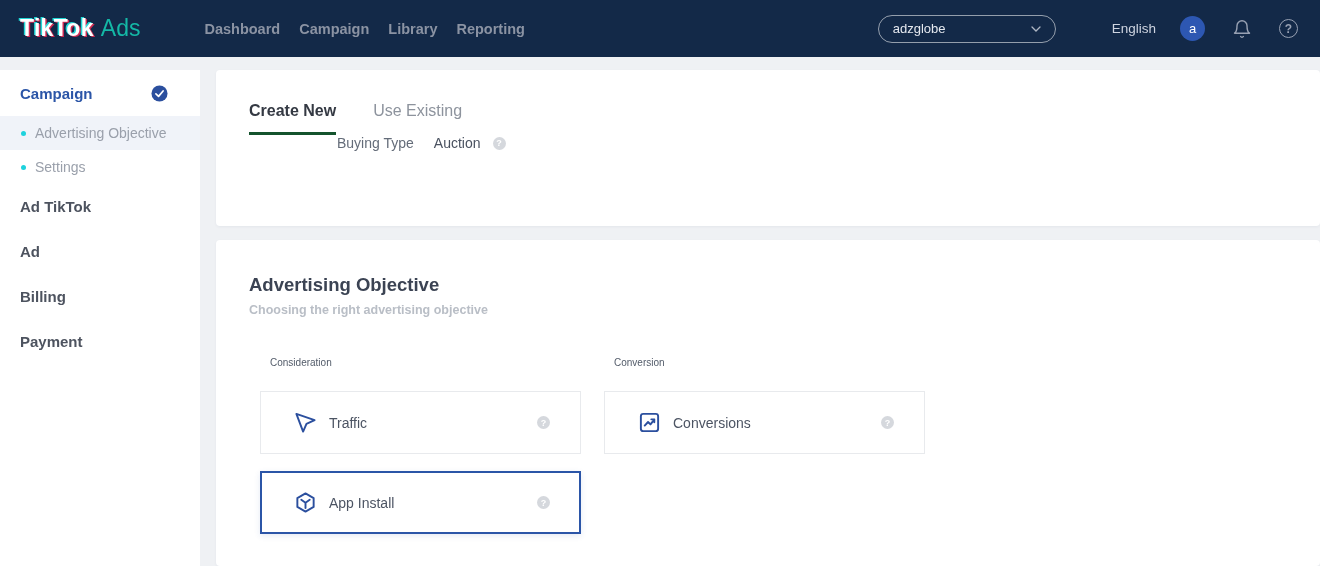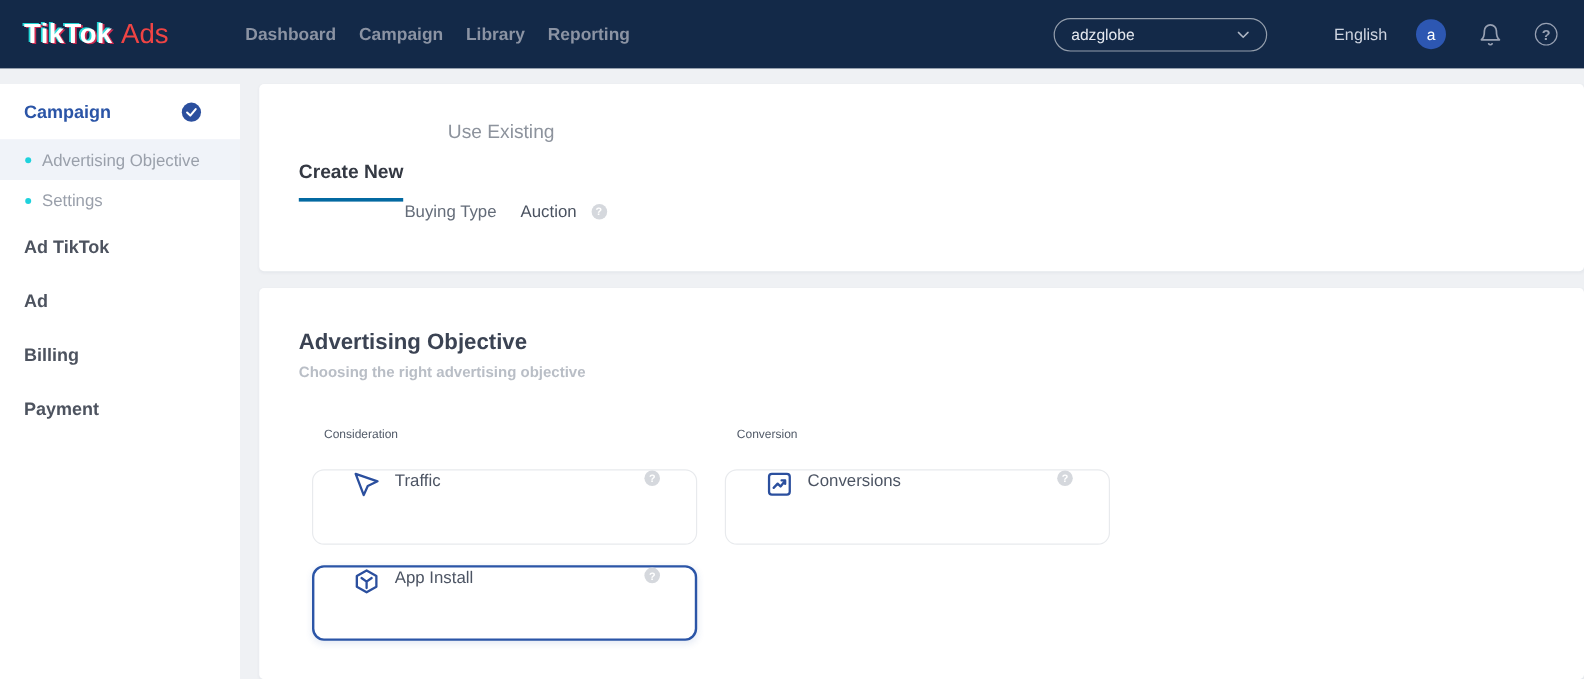--- a/index.html
+++ b/index.html
@@ -4,21 +4,21 @@
 <style>
   * { margin:0; padding:0; box-sizing:border-box; }
   html,body { width:1320px; height:566px; overflow:hidden; }
   body { font-family:"Liberation Sans", sans-serif; background:#eff1f4; position:relative; }
 
   
   .navbar { height:57px; background:#132948; display:flex; align-items:center; padding:0 22px 0 20px; }
   .logo { display:flex; align-items:baseline; cursor:pointer; }
   .logo-tiktok { color:#fff; font-size:23px; font-weight:700; letter-spacing:.3px;
     text-shadow:-1.5px -1px 0 rgba(37,244,238,.85), 1.5px 1px 0 rgba(254,44,85,.8); }
-  .logo-ads { color:#ef4444; font-size:23px; font-weight:400; margin-left:7px; }
+  .logo-ads { color:#14b8a6; font-size:23px; font-weight:400; margin-left:7px; }
   .primary-nav { display:flex; gap:19px; margin-left:64px; }
   .nav-link { color:#8b93a3; font-size:14.5px; font-weight:600; cursor:pointer; }
   .nav-right { margin-left:auto; display:flex; align-items:center; }
   .account-select { width:178px; height:28px; border:1px solid rgba(255,255,255,.55); border-radius:15px;
     display:flex; align-items:center; justify-content:space-between; padding:0 14px;
     color:#e4e8ef; font-size:13px; cursor:pointer; }
   .lang { margin-left:23px; color:#ced4e0; font-size:13.5px; cursor:pointer;padding-left:33px; }
   .avatar { margin-left:24px; width:25px; height:25px; border-radius:50%; background:#2d57b2; color:#fff;
     font-size:13px; display:flex; align-items:center; justify-content:center; cursor:pointer; }
   .icon-btn { margin-left:27px; display:flex; align-items:center; cursor:pointer; }
@@ -36,36 +36,36 @@
   .side-main { height:45px; display:flex; align-items:center; padding-left:20px;
     color:#4d535f; font-weight:700; font-size:15px; cursor:pointer; }
   .side-main:first-of-type { margin-top:4px; }
 
   
   .main { position:absolute; left:216px; top:70px; right:0; bottom:0; }
   .card { background:#fff; border-radius:4px; box-shadow:0 1px 3px rgba(20,40,80,.05); }
   .card-tabs { height:156px; padding:32px 0 0 33px; }
   .tabs { display:flex; gap:37px; }
   .tab { font-size:16px; color:#8d939d; padding-bottom:12px; cursor:pointer; }
-  .tab.active { color:#343943; font-weight:600; border-bottom:3px solid #0369a1;margin-top:33px; }
+  .tab.active { color:#343943; font-weight:600; border-bottom:3px solid #14532d; }
   .buying-row { margin-left:88px; display:flex; align-items:center; font-size:14px; }
   .buy-label { color:#646c79; }
   .buy-value { margin-left:20px; color:#4a5260; }
   .help-dot { width:13px; height:13px; border-radius:50%; background:#d5d8dd; color:#fff; flex:none;
     font-size:9px; font-weight:700; display:inline-flex; align-items:center; justify-content:center;
     margin-left:12px; cursor:pointer; }
 
   .card-objective { margin-top:14px; height:326px; padding:34px 0 0 33px; }
   .obj-title { font-size:18.5px; color:#3b4353; font-weight:700; }
   .obj-subtitle { margin-top:7px; font-size:12.5px; color:#b9bec6; font-weight:600; }
   .grid { display:flex; gap:23px; margin-left:11px; margin-top:40px; }
   .col { width:321px; display:flex; flex-direction:column; }
   .col-label { font-size:10px; color:#525b69; margin-bottom:23px;margin-left:10px; }
-  .option-card { height:63px; border:1px solid #e8eaed; border-radius:10px; background:#fff;
-    display:flex; align-items:flex-start; padding:0 30px 0 33px; cursor:pointer; }
+  .option-card { height:63px; border:1px solid #e8eaed; border-radius:0; background:#fff;
+    display:flex; align-items:center; padding:0 30px 0 33px; cursor:pointer; }
   .option-card + .option-card { margin-top:17px; }
   .option-card.selected { border:2px solid #2b55a7; padding:0 29px 0 32px;
     box-shadow:0 2px 6px rgba(43,85,167,.12); }
   .opt-icon { width:23px; height:23px; flex:none; }
   .opt-label { margin-left:12px; font-size:14px; color:#4c5463; }
   .option-card .help-dot { margin-left:auto; }
 </style>
 </head>
 <body>
 

